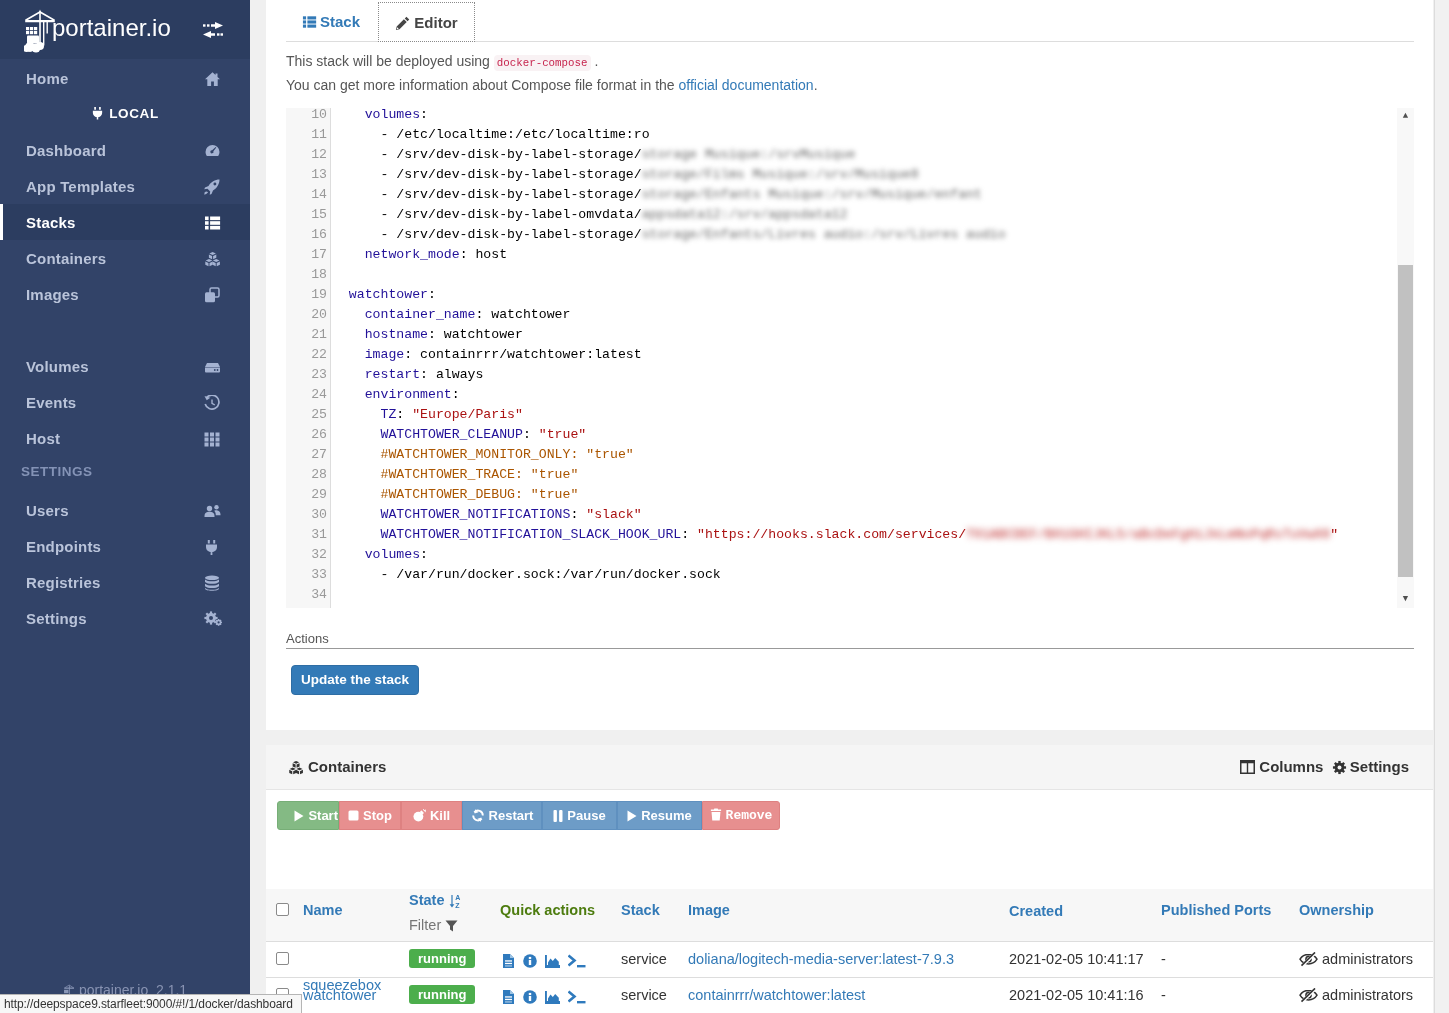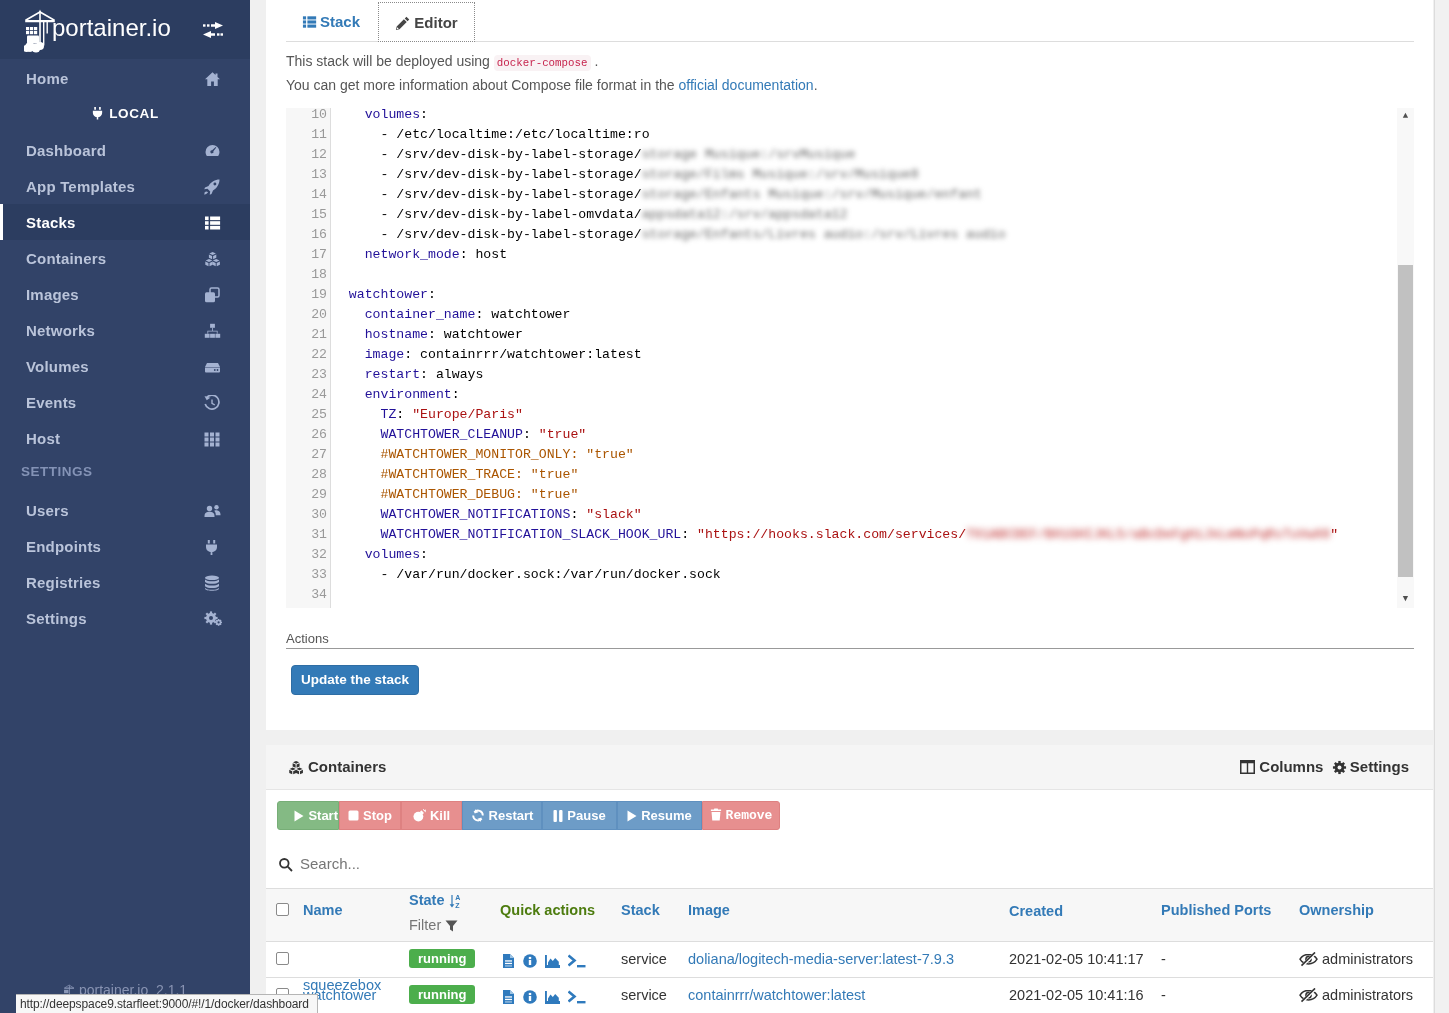--- a/index.html
+++ b/index.html
@@ -62,21 +62,21 @@
 #searchph { position:absolute; left:34px; top:14px; color:#767676; font-size:15px; }
 
 #tbl { position:absolute; left:0; top:144px; width:1167px; }
 .th { color:#337ab7; font-weight:700; font-size:14.5px; position:absolute; }
 .thdark { color:#4d7c0f; font-weight:700; font-size:14.5px; position:absolute; }
 .cbox { position:absolute; width:13px; height:13px; border:1px solid #8a8a8a; background:#fff; border-radius:2px; }
 .trow { position:absolute; left:0; width:1167px; height:36px; border-top:1px solid #ddd; }
 .badge { position:absolute; background:#4cae4c; color:#fff; font-weight:700; font-size:13px; border-radius:3px; padding:2px 9px; }
 .link { color:#337ab7; font-size:14.5px; position:absolute; }
 .cell { color:#333; font-size:14.5px; position:absolute; }
-#statusbar { position:absolute; left:16px; top:994px; width:302px; height:19px; background:#f7f7f7; border:1px solid #b5b5b5; border-left:none; border-bottom:none; font-size:12px; color:#333; line-height:18px; padding-left:4px; letter-spacing:-0.1px; white-space:nowrap; overflow:hidden; }
+#statusbar { position:absolute; left:0; top:994px; width:302px; height:19px; background:#f7f7f7; border:1px solid #b5b5b5; border-left:none; border-bottom:none; font-size:12px; color:#333; line-height:18px; padding-left:4px; letter-spacing:-0.1px; white-space:nowrap; overflow:hidden; }
 </style>
 </head>
 <body>
 <div id="stackpanel">
   <div id="tabbar">
     <div class="tab" id="tabstack"><svg width="15" height="14" viewBox="0 0 16 16" fill="#337ab7" style="margin:-2px 3px 0 0;">
           <rect x="0.5" y="1.5" width="3.6" height="3.6"></rect>
           <rect x="0.5" y="6.2" width="3.6" height="3.6"></rect>
           <rect x="0.5" y="10.9" width="3.6" height="3.6"></rect>
           <rect x="5.6" y="1.5" width="10" height="3.6"></rect>
@@ -164,27 +164,20 @@
         </svg>Restart</span><span class="cbtn blue" style="width:75px;"><svg width="10" height="12" viewBox="0 0 10 12" fill="#fff">
           <rect x="0.5" width="3.4" height="12" rx="1"></rect>
           <rect x="6.1" width="3.4" height="12" rx="1"></rect>
         </svg>Pause</span><span class="cbtn blue" style="width:85px;"><svg width="10" height="12" viewBox="0 0 10 12" fill="#fff">
           <path d="M0.5 0.5 L9.5 6 L0.5 11.5 Z"></path>
         </svg>Resume</span><span class="cbtn red redlast" style="width:78px;"><svg width="12" height="13" viewBox="0 0 12 14" fill="#fff">
           <path d="M4.2 0.5 H7.8 L8.3 1.6 H11.5 V3.3 H0.5 V1.6 H3.7 Z"></path>
           <path d="M1.2 4.3 H10.8 L10 13.5 H2 Z"></path>
         </svg>Remove</span>
   </div>
-  <div id="searchrow">
-      <svg width="14" height="14" viewBox="0 0 14 14" fill="none" stroke="#333" stroke-width="1.8" style="position:absolute; left:13px; top:17px;">
-        <circle cx="5.3" cy="5.3" r="4.3"></circle>
-        <line x1="8.7" y1="8.7" x2="13" y2="13"></line>
-      </svg>
-      <span id="searchph">Search...</span>
-    </div>
   <div id="tbl">
     <div style="position:absolute; left:0; top:0; width:1167px; height:52px; background:#f7f7f7;"></div>
     <div class="cbox" style="left:10px; top:14px;"></div>
     <div class="th" style="left:37px; top:13px;">Name</div>
     <div class="th" style="left:143px; top:3px;">State <svg width="12" height="14" viewBox="0 0 12 14" fill="#337ab7" style="margin-bottom:1px;">
           <path d="M3 13.5 L0.6 10.2 L2.4 10.2 L2.4 1 L3.6 1 L3.6 10.2 L5.4 10.2 Z"></path>
           <text x="6.2" y="6" font-size="7" font-weight="bold" font-family="Liberation Sans" fill="#337ab7">A</text>
           <text x="6.2" y="13.5" font-size="7" font-weight="bold" font-family="Liberation Sans" fill="#337ab7">Z</text>
         </svg></div>
     <div style="position:absolute; left:143px; top:28px; color:#767676; font-size:14.5px;">Filter <svg width="13" height="12" viewBox="0 0 13 12" fill="#555">
@@ -347,30 +340,20 @@
           <path d="M4.5 1 L7.8 2.5 L4.5 4 L1.2 2.5 Z M0.8 3.4 L4 4.9 L4 8.3 L0.8 6.8 Z M8.2 3.4 L8.2 6.8 L5 8.3 L5 4.9 Z" transform="translate(7.2,7)"></path>
         </svg></span>
     </div>
   <div class="sbitem" style="top:276px;">
       <span class="lbl">Images</span>
       <span class="ico"><svg width="16" height="16" viewBox="0 0 16 16">
           <rect x="6" y="1" width="9" height="9" rx="1.5" fill="none" stroke="currentColor" stroke-width="1.5"></rect>
           <rect x="1" y="5.3" width="10" height="10" rx="1.5" fill="currentColor"></rect>
         </svg></span>
     </div>
-  <div class="sbitem" style="top:312px;">
-      <span class="lbl">Networks</span>
-      <span class="ico"><svg width="17" height="16" viewBox="0 0 16 16" fill="currentColor">
-          <rect x="5.6" y="0.8" width="4.8" height="4"></rect>
-          <rect x="0.3" y="10.8" width="4.8" height="4"></rect>
-          <rect x="5.6" y="10.8" width="4.8" height="4"></rect>
-          <rect x="10.9" y="10.8" width="4.8" height="4"></rect>
-          <path d="M7.6 4.8 h0.8 v3 h4.7 v3 h-0.8 v-2.2 h-8.6 v2.2 h-0.8 v-3 h4.7 z"></path>
-        </svg></span>
-    </div>
   <div class="sbitem" style="top:348px;">
       <span class="lbl">Volumes</span>
       <span class="ico"><svg width="17" height="16" viewBox="0 0 16 16" fill="currentColor">
           <path d="M2.5 4 H13.5 L15.5 8 H0.5 Z M0.5 8.5 H15.5 V12.5 A1 1 0 0 1 14.5 13.5 H1.5 A1 1 0 0 1 0.5 12.5 Z"></path>
           <circle cx="13" cy="11" r="0.9" fill="#324368"></circle>
           <circle cx="10.3" cy="11" r="0.9" fill="#324368"></circle>
         </svg></span>
     </div>
   <div class="sbitem" style="top:384px;">
       <span class="lbl">Events</span>

